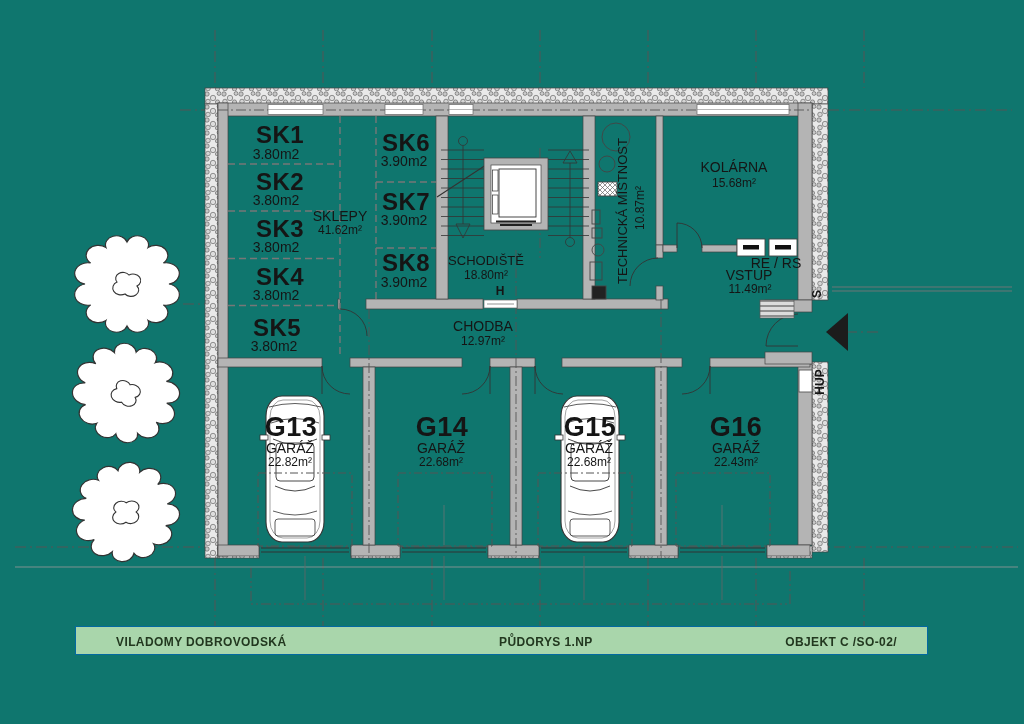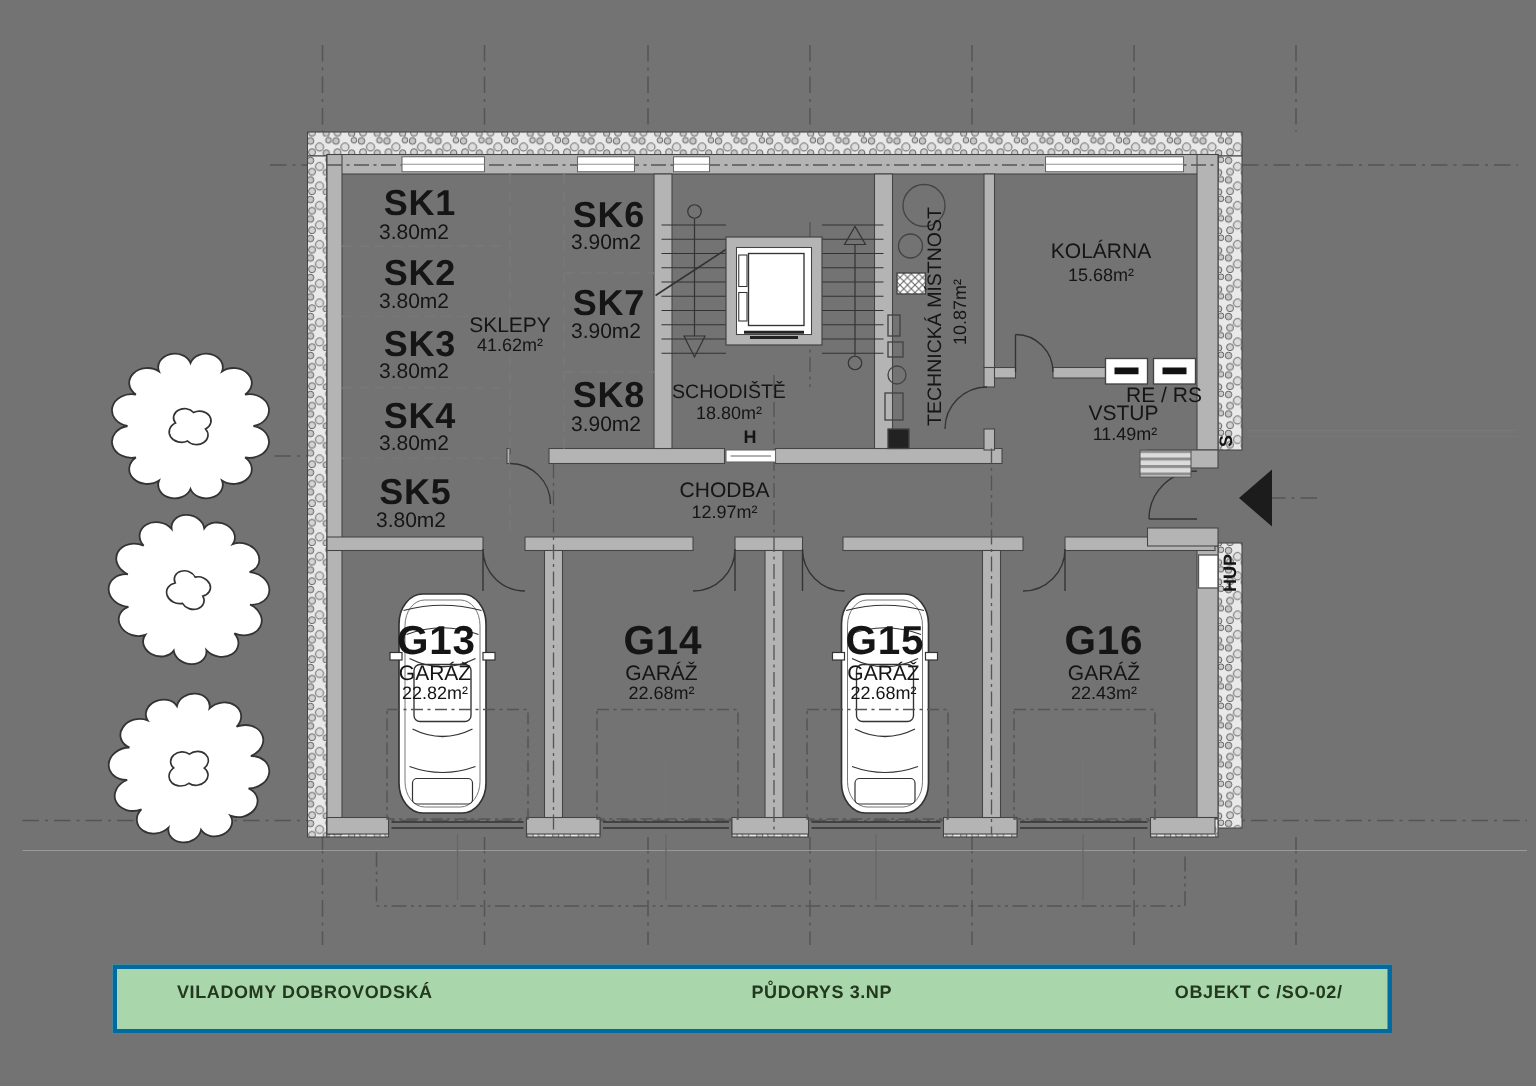--- a/index.html
+++ b/index.html
@@ -1,26 +1,26 @@
 <!DOCTYPE html>
 <html><head>
 <meta charset="utf-8">
 <style>
   html,body{margin:0;padding:0;background:#ffffff;}
-  .stage{position:relative;width:1024px;height:724px;background:#737373;overflow:hidden;
+  .stage{position:relative;width:1024px;height:724px;background:#0f766e;overflow:hidden;
          font-family:"Liberation Sans", sans-serif;}
   svg text{font-family:"Liberation Sans", sans-serif;fill:#151515;}
   .room-big{font-size:24px;font-weight:bold;letter-spacing:0.5px;}
   .gar-big{font-size:27px;font-weight:bold;letter-spacing:0.5px;}
   .room-mid{font-size:14px;font-weight:500;}
   .room-area{font-size:12px;}
   .sk-area{font-size:14px;}
   .small-note{font-size:12px;font-weight:600;}
-  .footer{position:absolute;left:75px;top:643px;width:853px;height:46px;
-          background:#a9d6ab;border:3px solid #0369a1;box-sizing:border-box;}
+  .footer{position:absolute;left:75px;top:626px;width:853px;height:29px;
+          background:#a9d6ab;border:1px solid #0369a1;box-sizing:border-box;}
   .footer span{position:absolute;top:8px;font-size:12px;font-weight:bold;color:#22381f;
                letter-spacing:0.4px;white-space:nowrap;}
   .footer .f-project{left:40px;}
   .footer .f-drawing{left:423px;}
   .footer .f-object{right:30px;}
 </style>
 </head>
 <body>
 
 <div class="stage">
@@ -293,16 +293,16 @@
     <text class="room-area" x="736" y="466">22.43m²</text>
 
     <text class="small-note" transform="rotate(-90 824 382)" x="824" y="382">HUP</text>
     <text class="small-note" transform="rotate(-90 821 294)" x="821" y="294">S</text>
   </g>
 </svg>
 
 
 <div class="footer">
   <span class="f-project">VILADOMY DOBROVODSKÁ</span>
-  <span class="f-drawing">PŮDORYS 3.NP</span>
+  <span class="f-drawing">PŮDORYS 1.NP</span>
   <span class="f-object">OBJEKT C /SO-02/</span>
 </div>
 </div>
 
 </body></html>

